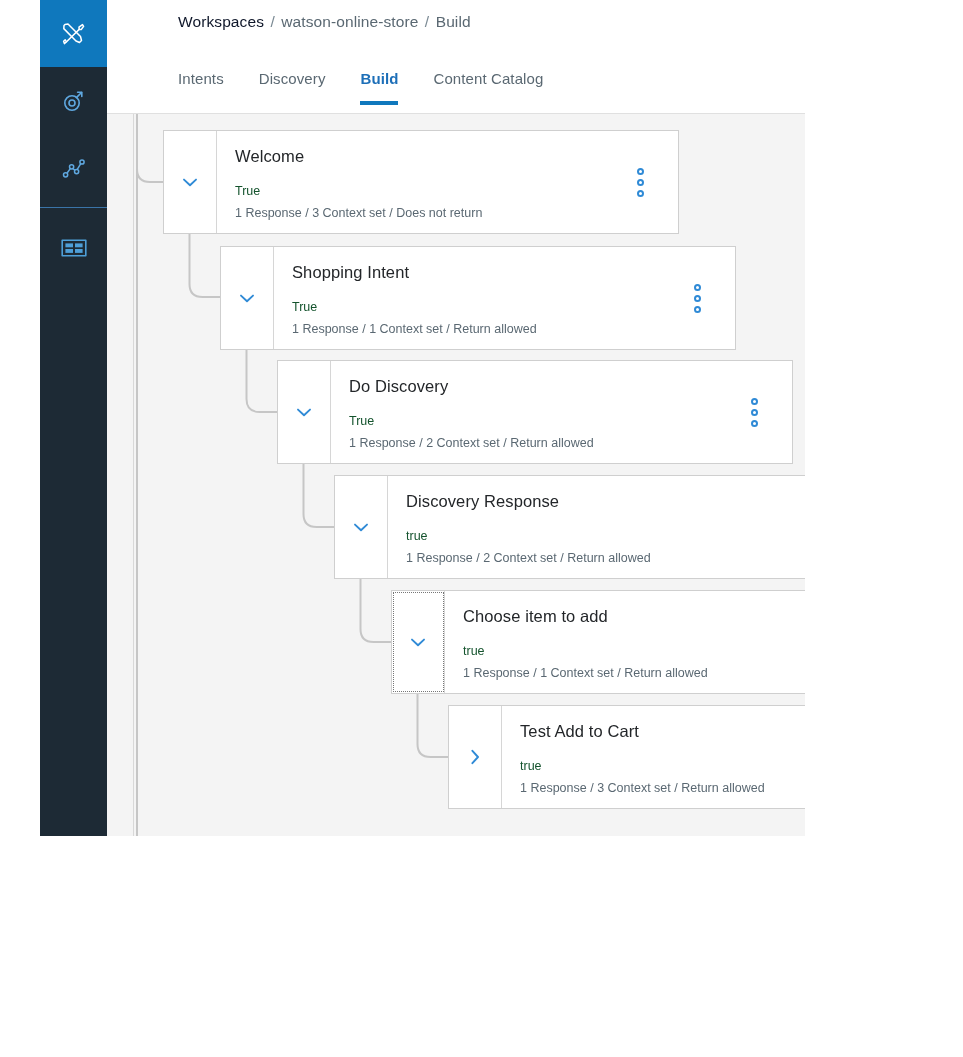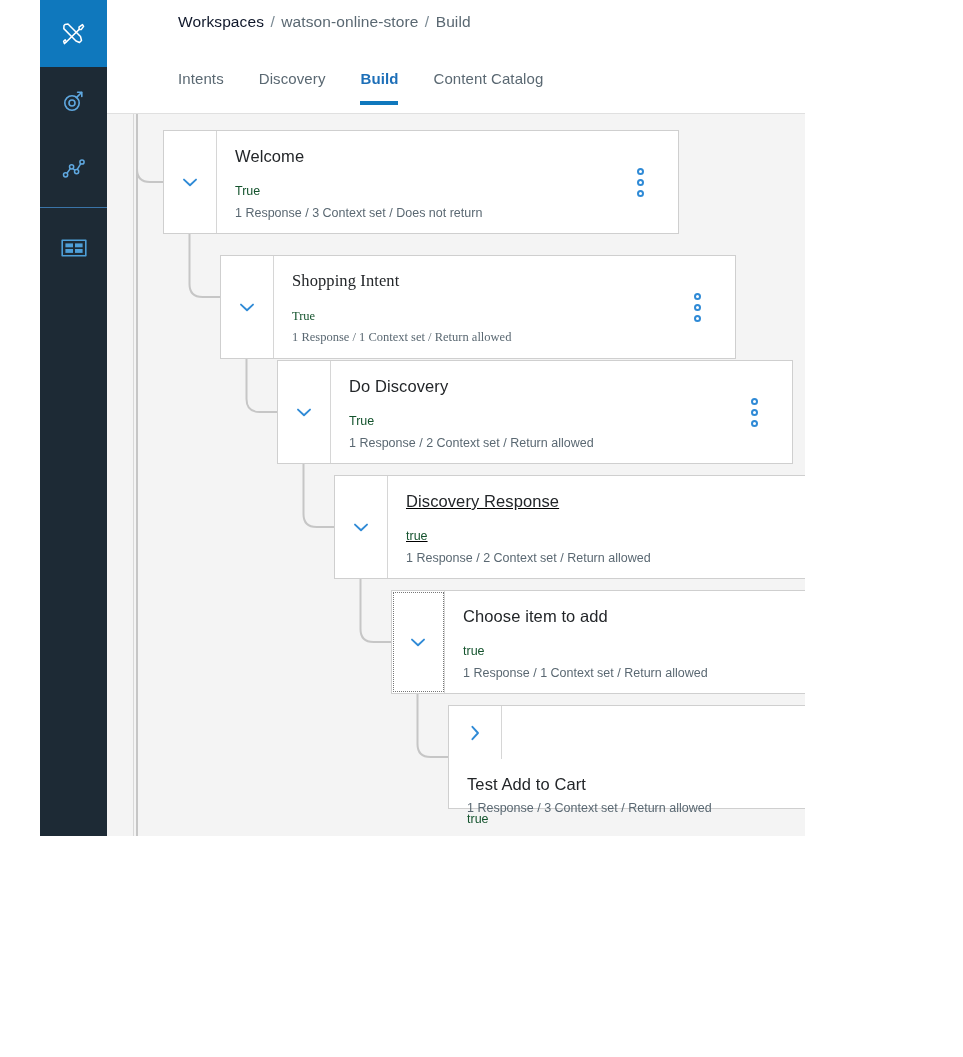--- a/index.html
+++ b/index.html
@@ -303,21 +303,21 @@
             <div class="node-title">Welcome</div>
             <div class="node-condition">True</div>
             <div class="node-footer">1 Response / 3 Context set / Does not return</div>
             <div class="node-menu" style="right: 26px;">
               <span class="dot"></span>
               <span class="dot"></span>
               <span class="dot"></span>
             </div>
           </div>
         </div>
-        <div class="node" style="left: 113px; top: 141px; font-family: Liberation Serif, serif;">
+        <div class="node" style="left: 113px; top: 132px;">
           <div class="node-chevron">
             <svg width="22" height="22" viewBox="0 0 22 22" fill="none" stroke="#2f8ad6" stroke-width="1.9" stroke-linecap="round" stroke-linejoin="round">
               <path d="M5 8.6 L11 14.2 L17 8.6"></path>
             </svg>
           </div>
           <div class="node-body">
             <div class="node-title">Shopping Intent</div>
             <div class="node-condition">True</div>
             <div class="node-footer">1 Response / 1 Context set / Return allowed</div>
             <div class="node-menu" style="right: 26px;">
@@ -337,21 +337,21 @@
             <div class="node-title">Do Discovery</div>
             <div class="node-condition">True</div>
             <div class="node-footer">1 Response / 2 Context set / Return allowed</div>
             <div class="node-menu" style="right: 26px;">
               <span class="dot"></span>
               <span class="dot"></span>
               <span class="dot"></span>
             </div>
           </div>
         </div>
-        <div class="node" style="left: 227px; top: 361px; text-decoration: underline;">
+        <div class="node" style="left: 227px; top: 361px;">
           <div class="node-chevron">
             <svg width="22" height="22" viewBox="0 0 22 22" fill="none" stroke="#2f8ad6" stroke-width="1.9" stroke-linecap="round" stroke-linejoin="round">
               <path d="M5 8.6 L11 14.2 L17 8.6"></path>
             </svg>
           </div>
           <div class="node-body">
             <div class="node-title">Discovery Response</div>
             <div class="node-condition">true</div>
             <div class="node-footer">1 Response / 2 Context set / Return allowed</div>
             <div class="node-menu" style="right: 26px;">
@@ -371,21 +371,21 @@
             <div class="node-title">Choose item to add</div>
             <div class="node-condition">true</div>
             <div class="node-footer">1 Response / 1 Context set / Return allowed</div>
             <div class="node-menu" style="right: 26px;">
               <span class="dot"></span>
               <span class="dot"></span>
               <span class="dot"></span>
             </div>
           </div>
         </div>
-        <div class="node" style="left: 341px; top: 591px; flex-direction: column;">
+        <div class="node" style="left: 341px; top: 591px;">
           <div class="node-chevron">
             <svg width="22" height="22" viewBox="0 0 22 22" fill="none" stroke="#2f8ad6" stroke-width="1.9" stroke-linecap="round" stroke-linejoin="round">
               <path d="M8.4 4.8 L14 11 L8.4 17.2"></path>
             </svg>
           </div>
           <div class="node-body">
             <div class="node-title">Test Add to Cart</div>
             <div class="node-condition">true</div>
             <div class="node-footer">1 Response / 3 Context set / Return allowed</div>
             <div class="node-menu" style="right: 26px;">

